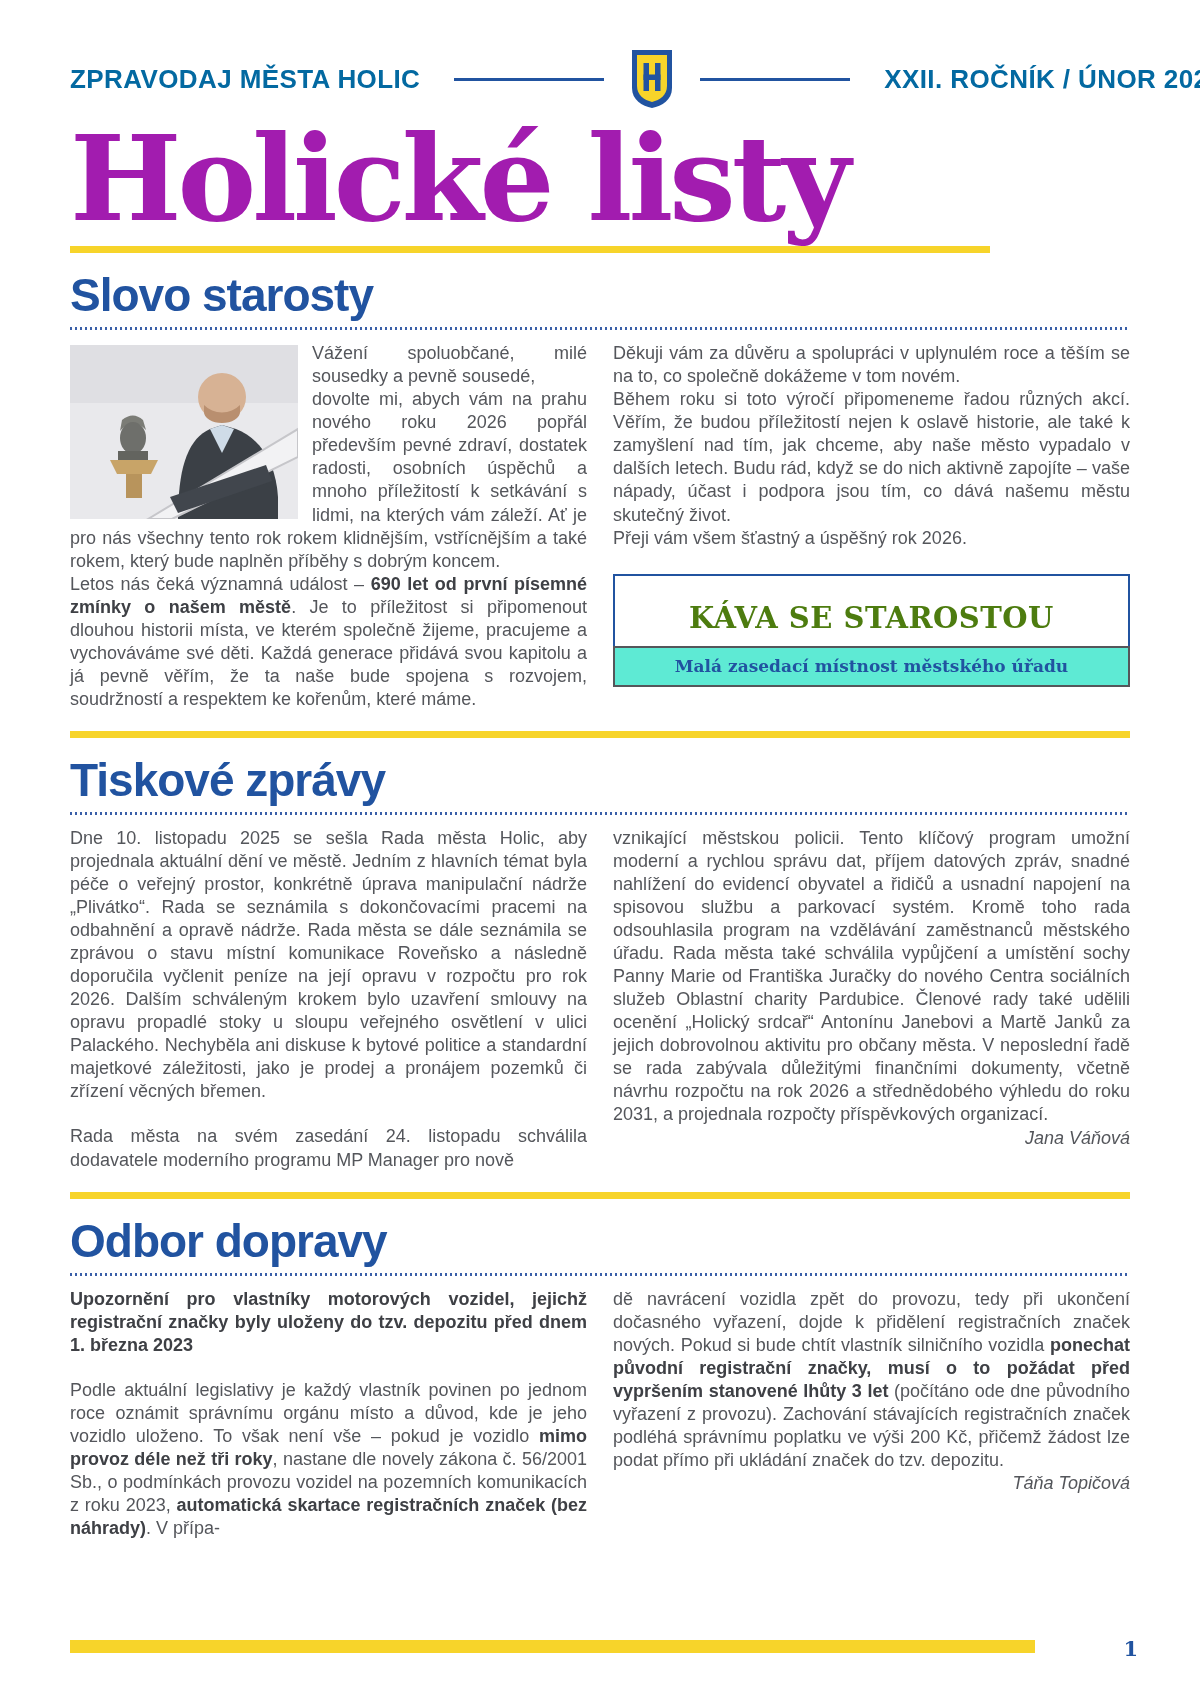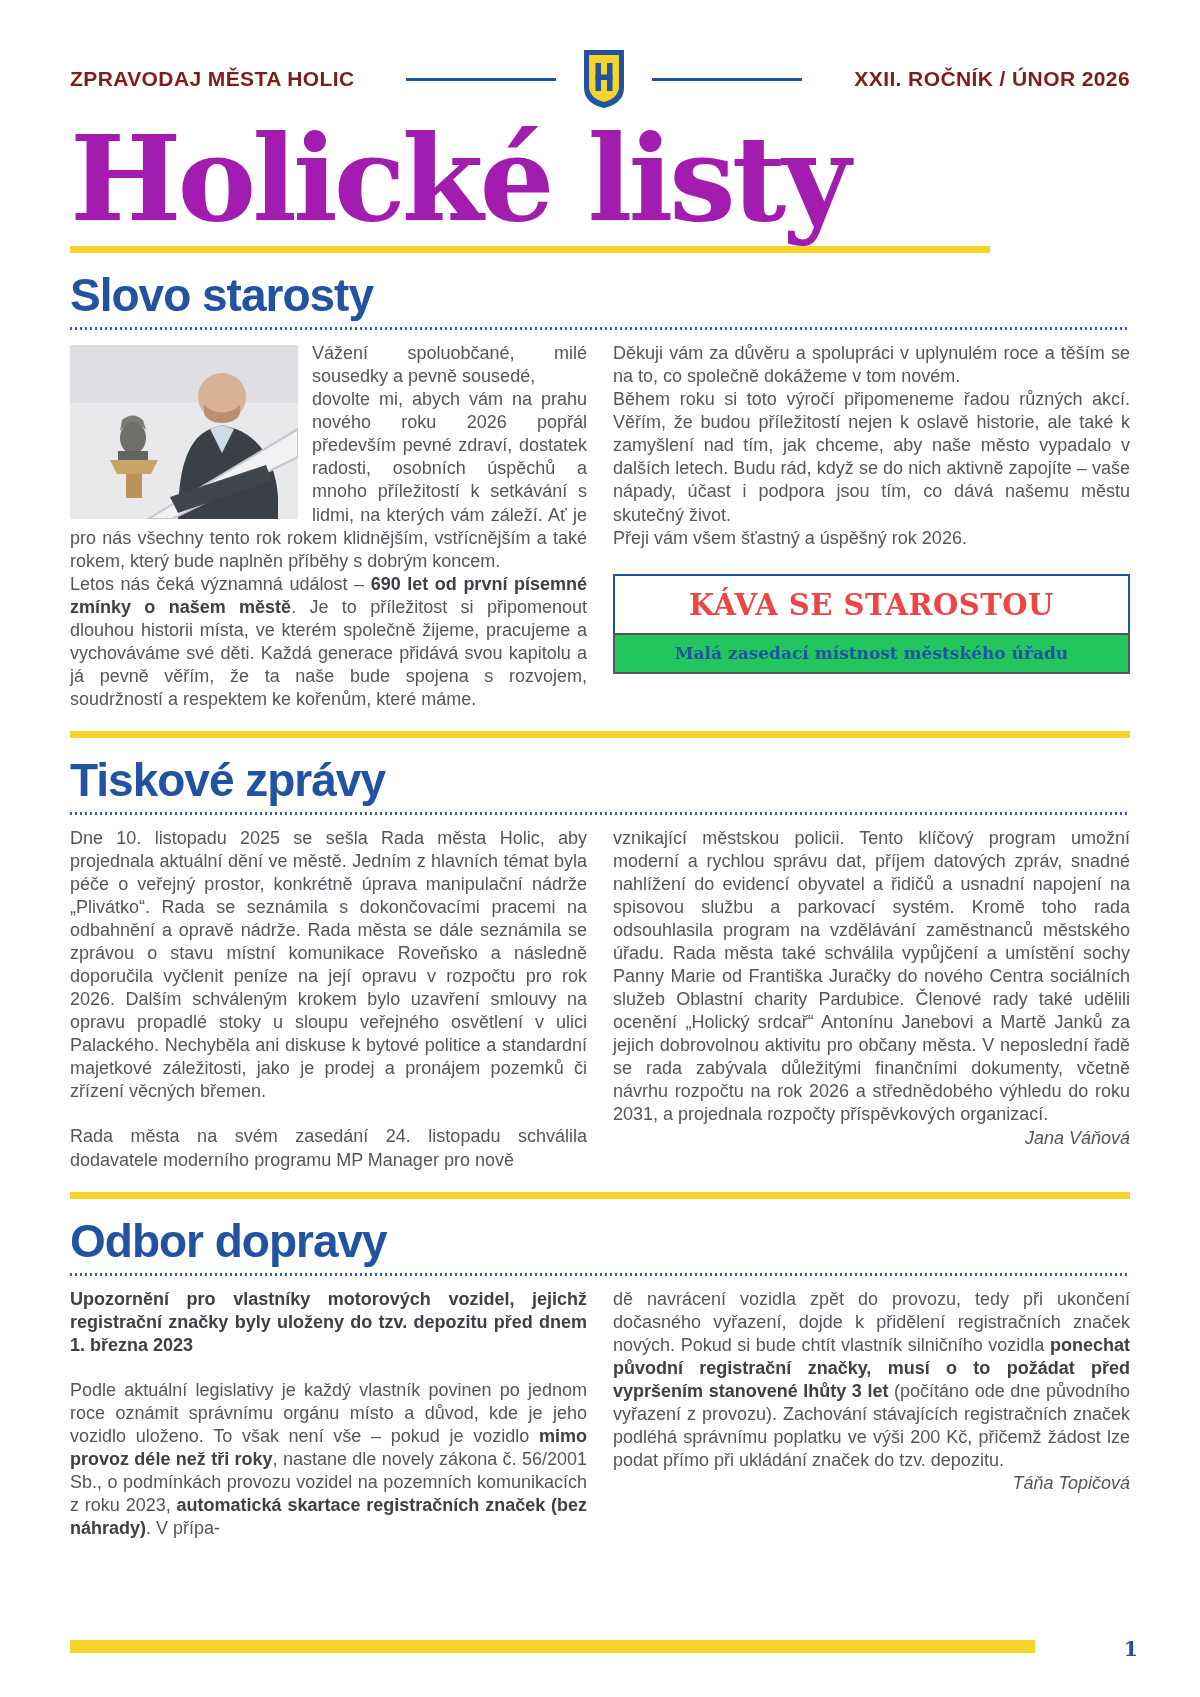--- a/index.html
+++ b/index.html
@@ -5,21 +5,21 @@
   html,body { margin:0; padding:0; background:#ffffff; }
   .page {
     position:relative; width:1200px; height:1697px; background:#ffffff;
     font-family:"Liberation Sans", sans-serif; color:#54565B; overflow:hidden;
     margin:0 auto;
   }
   .content { padding:48px 70px 0 70px; }
 
   
   .top-header { display:flex; align-items:center; justify-content:space-between; }
-  .hdr-text { color:#7f1d1d; font-weight:bold; font-size:21px; letter-spacing:.4px; white-space:nowrap; }
+  .hdr-text { color:#0369a1; font-weight:bold; font-size:26px; letter-spacing:.4px; white-space:nowrap; }
   .hdr-center { flex:1; display:flex; align-items:center; justify-content:center; gap:26px; margin:0 34px; }
   .hdr-line { width:150px; height:3px; background:#2153A0; }
   .shield { width:44px; height:62px; display:block; }
 
   
   .masthead {
     font-family:"DejaVu Serif", serif; font-weight:700; color:#a21caf;
     font-size:118px; line-height:1.0; margin:10px 0 0 0; letter-spacing:-4px; white-space:nowrap;
   }
   .masthead-rule { width:920px; height:7px; background:#F7D42A; margin-top:8px; }
@@ -41,29 +41,29 @@
   .space-before { margin-top:22px !important; }
   b.emph { color:#3E4045; font-weight:bold; }
   .sig { text-align:right; font-style:italic; margin-top:3px; }
   .intro-bold { font-weight:bold; color:#3E4045; }
 
   .photo { float:left; width:228px; height:174px; margin:3px 14px 5px 0; display:block; }
 
   
   .kava { border:2px solid #2153A0; margin-top:24px; text-align:center; }
   .kava-title {
-    font-family:"DejaVu Serif", serif; font-weight:700; color:#ef4444;
-    font-size:29px; padding:11px 4px 9px 4px; letter-spacing:.5px;
+    font-family:"DejaVu Serif", serif; font-weight:700; color:#4d7c0f;
+    font-size:29px; padding:24px 4px 9px 4px; letter-spacing:.5px;
   }
   .kava-date {
     background:#2153A0; color:#F3D22B; font-family:"DejaVu Serif", serif;
     font-weight:700; font-size:17px; padding:9px 4px;
   }
   .kava-place {
-    background:#22c55e; color:#2153A0; font-family:"DejaVu Serif", serif;
+    background:#5eead4; color:#2153A0; font-family:"DejaVu Serif", serif;
     font-weight:700; font-size:17px; padding:8px 4px;
     border:2px solid #55565A; margin:0 -2px -2px -2px;
   }
 
   
   .divider { height:7px; background:#F7D42A; margin-top:20px; }
   .footer-bar { position:absolute; left:70px; bottom:44px; width:965px; height:13px; background:#F7D42A; }
   .page-num {
     position:absolute; right:62px; bottom:36px; color:#2153A0;
     font-family:"DejaVu Serif", serif; font-weight:700; font-size:21px;

